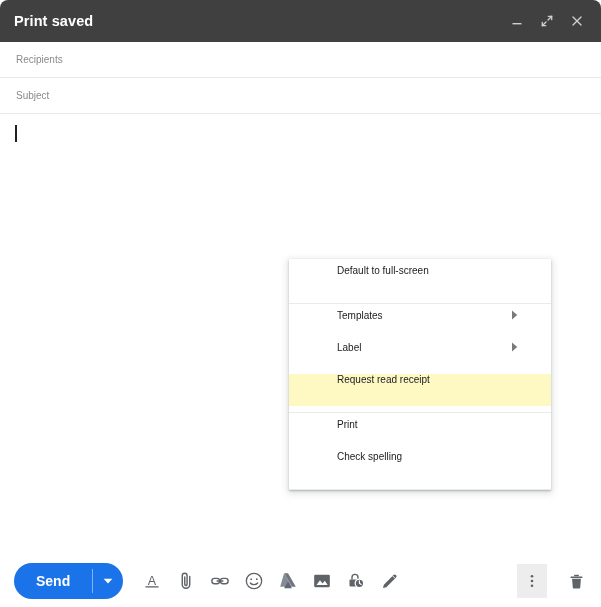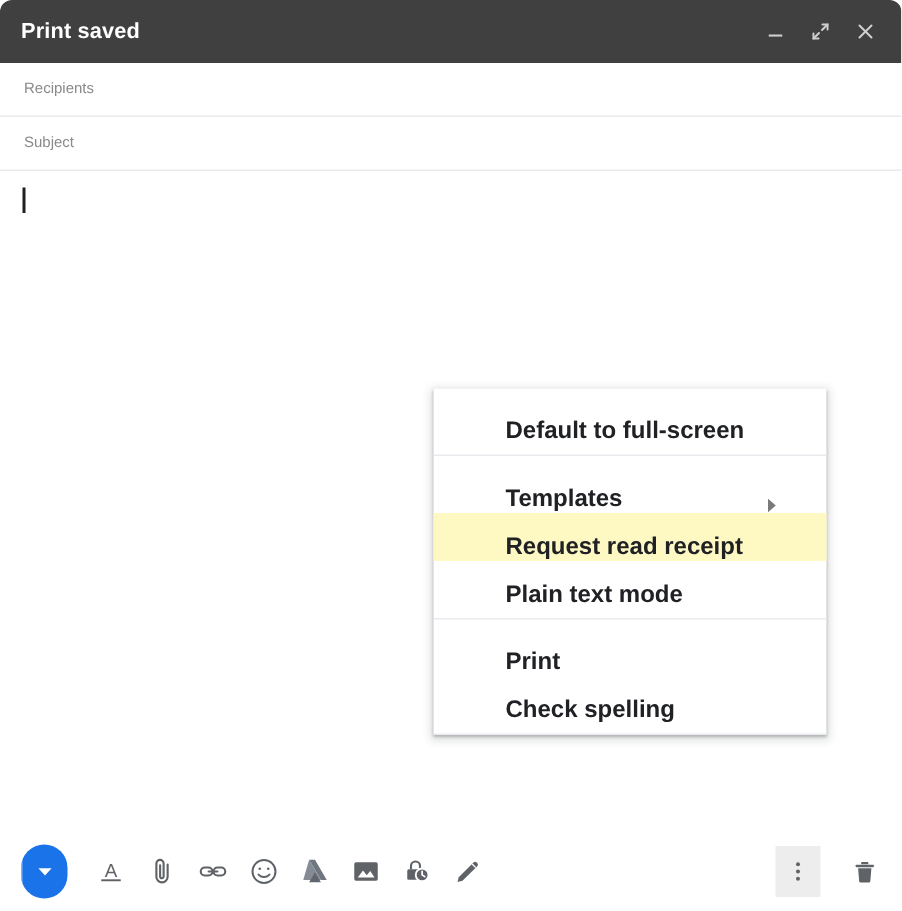--- a/index.html
+++ b/index.html
@@ -89,28 +89,27 @@
     box-shadow: 0 2px 6px 2px rgba(60,64,67,0.15),
                 0 1px 2px 0 rgba(60,64,67,0.30);
     z-index: 50;
     padding: 0;
   }
   .menu-section { padding: 6px 0; }
   .menu-sep { height: 1px; background: #e8eaed; margin: 0; }
   .menu-item {
     height: 32px;
     display: flex;
-    align-items: flex-end;
+    align-items: flex-start;
     padding: 0 16px 0 48px;
-    font-size: 16px;
+    font-size: 10px;
     color: #202124;
     cursor: pointer;
     position: relative;
     white-space: nowrap;
-    font-weight: bold;
   }
   .menu-item.highlighted { background: #fef9c3; }
   .menu-item .submenu-arrow {
     position: absolute;
     right: 32px;
     display: flex; align-items: center;
   }
 
   
   #compose-footer {
@@ -220,26 +219,31 @@
 
     <div class="menu-section">
       <div class="menu-item">
         <span>Templates</span>
         <span class="submenu-arrow">
           <svg width="8" height="10" viewBox="0 0 8 10">
               <path d="M1 0.5 L6.2 5 L1 9.5 Z" fill="#7a7a7a"></path>
             </svg>
         </span>
       </div>
+      <div class="menu-item">
+        <span>Label</span>
+        <span class="submenu-arrow">
+          <svg width="8" height="10" viewBox="0 0 8 10">
+              <path d="M1 0.5 L6.2 5 L1 9.5 Z" fill="#7a7a7a"></path>
+            </svg>
+        </span>
+      </div>
       <div class="menu-item highlighted">
         <span>Request read receipt</span>
       </div>
-      <div class="menu-item">
-        <span>Plain text mode</span>
-      </div>
     </div>
 
     <div class="menu-sep"></div>
 
     <div class="menu-section">
       <div class="menu-item">
         <span>Print</span>
       </div>
       <div class="menu-item">
         <span>Check spelling</span>
@@ -247,20 +251,23 @@
     </div>
 
     <div class="menu-sep"></div>
 
 
   </div>
 
   <div id="compose-footer">
 
     <div id="send-group">
+      <div id="send-button">
+        <span>Send</span>
+      </div>
       <div id="send-divider"></div>
       <div id="send-dropdown">
         <svg width="10" height="7" viewBox="0 0 10 7">
             <path d="M0.6 0.8 L5 5.6 L9.4 0.8 Z" fill="#ffffff"></path>
           </svg>
       </div>
     </div>
 
     <div class="tool-icons">
 

